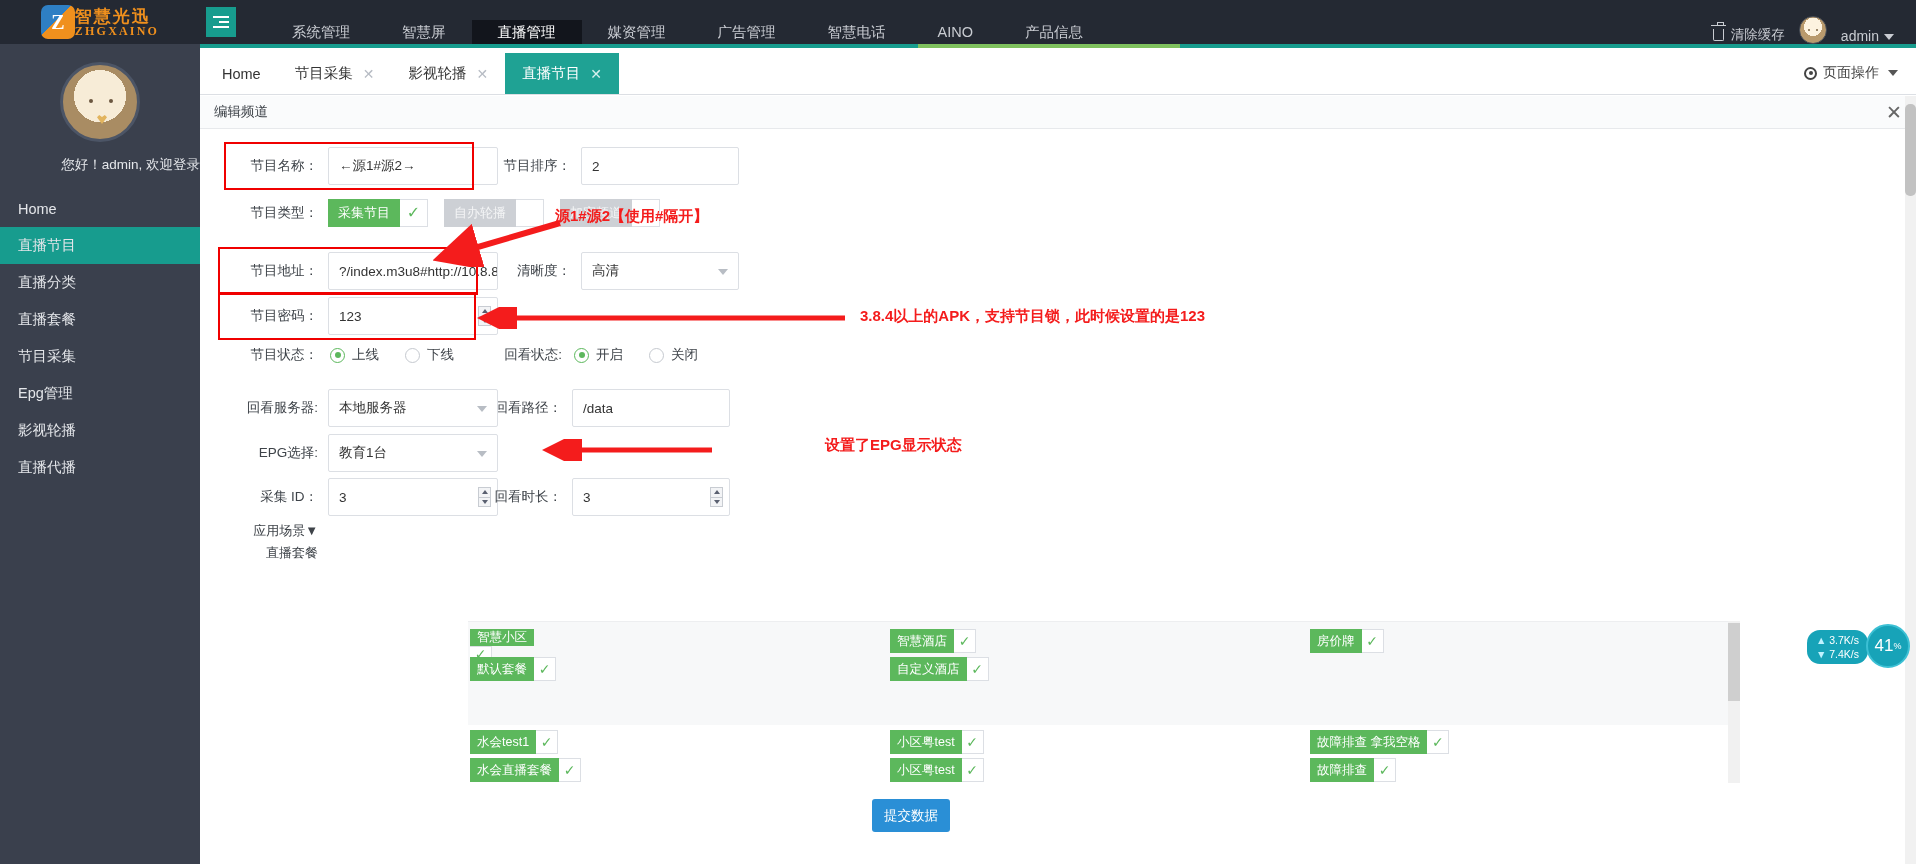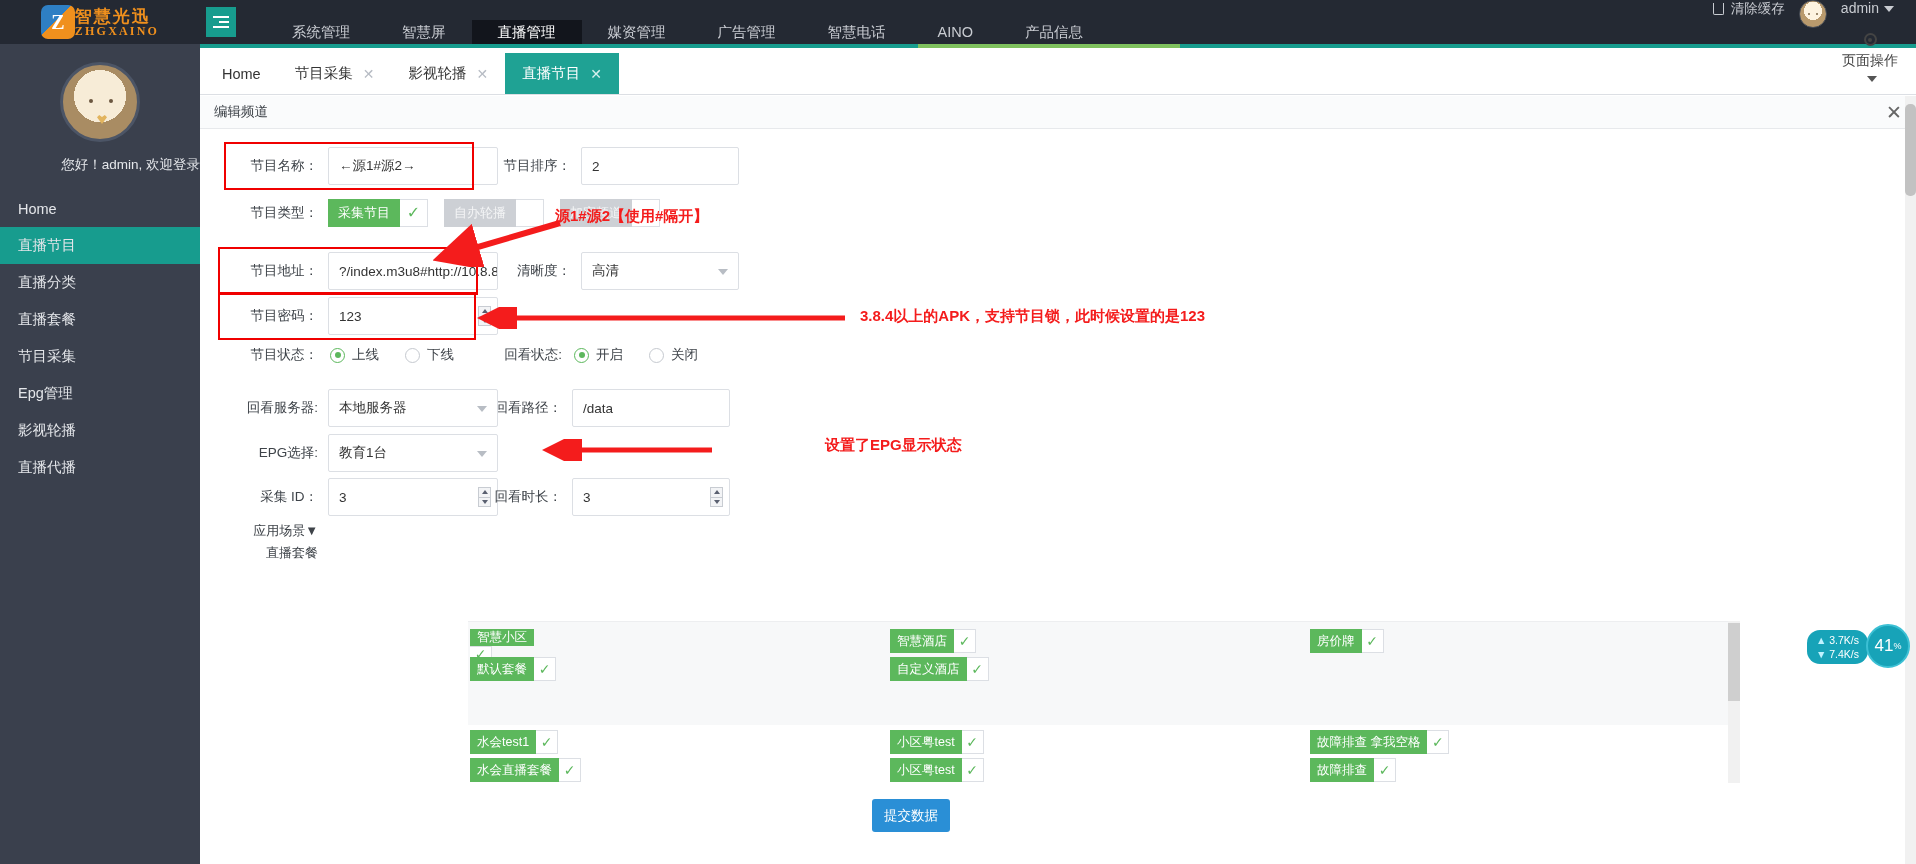--- a/index.html
+++ b/index.html
@@ -40,21 +40,21 @@
   #menu-toggle .bars { width: 16px; }
   #menu-toggle .bars i { display: block; height: 2px; background: #fff; margin: 3px 0; }
   #menu-toggle .bars i:nth-child(2) { width: 10px; margin-left: 6px;}
   #nav { display: flex; align-items: stretch; margin-left: 30px; }
   .nav-item {
     padding: 0 26px; display: flex; align-items: center; color: #c9ccd2;
     font-size: 14.5px; cursor: pointer; white-space: nowrap; margin-top: 20px;
   }
   .nav-item.active { background: #12151c; color: #ffffff; }
   #topbar-right {
-    margin-left: auto; display: flex; align-items: flex-start; padding-right: 22px; gap: 14px;
+    margin-left: auto; display: flex; align-items: flex-end; padding-right: 22px; gap: 14px;
   }
   .clear-cache { color: #c9ccd2; font-size: 13.5px; display: flex; align-items: center; gap: 7px; cursor: pointer; }
   .trash-icon { display:inline-block; width: 11px; height: 12px; border: 1.3px solid #c9ccd2; border-top:none;
      position: relative; border-radius: 0 0 2px 2px;}
   .trash-icon::before{content:"";position:absolute;top:-4px;left:-3px;width:15px;height:1.4px;background:#c9ccd2;}
   .trash-icon::after{content:"";position:absolute;top:-7px;left:3px;width:5px;height:3px;border:1.3px solid #c9ccd2;border-bottom:none;}
   .avatar-sm {
     width: 28px; height: 28px; border-radius: 50%;
     background: radial-gradient(circle at 50% 38%, #fdf3e0 0 44%, #b99a6d 44% 100%);
     position: relative; border: 1px solid #4a4f58; cursor: pointer;
@@ -101,21 +101,21 @@
   .tab {
     height: 41px; display: flex; align-items: center; gap: 10px; padding: 0 17px;
     font-size: 14.5px; color: #333; cursor: pointer; white-space: nowrap;
   }
   .tab.home { padding-left: 22px; }
   .tab.active { background: #1fa294; color: #fff; }
   .tab-close { color: #b7bcc4; font-size: 14px; }
   .tab.active .tab-close { color: #d9f1ee; }
   #page-ops {
     margin-left: auto; display: flex; align-items: center; gap: 6px;
-    font-size: 14px; color: #444; padding: 0 18px 12px 0; cursor: pointer; flex-direction: column;
+    font-size: 14px; color: #444; padding: 0 18px 12px 0; cursor: pointer;
   }
   .dot-icon { width: 13px; height: 13px; border: 2px solid #444; border-radius: 50%; position: relative;}
   .dot-icon::after{content:"";position:absolute;left:2.5px;top:2.5px;width:4px;height:4px;background:#444;border-radius:50%;}
   .caret-dark { display:inline-block; border-left:5px solid transparent; border-right:5px solid transparent;
     border-top:6px solid #555; margin-left:3px; }
 
   
   #panel { position: absolute; top: 52px; left: 0; width: 1716px; height: 768px; background: #fff; }
   #panel-head {
     height: 33px; border-bottom: 1px solid #e7e9ec; background: #fafbfc;

